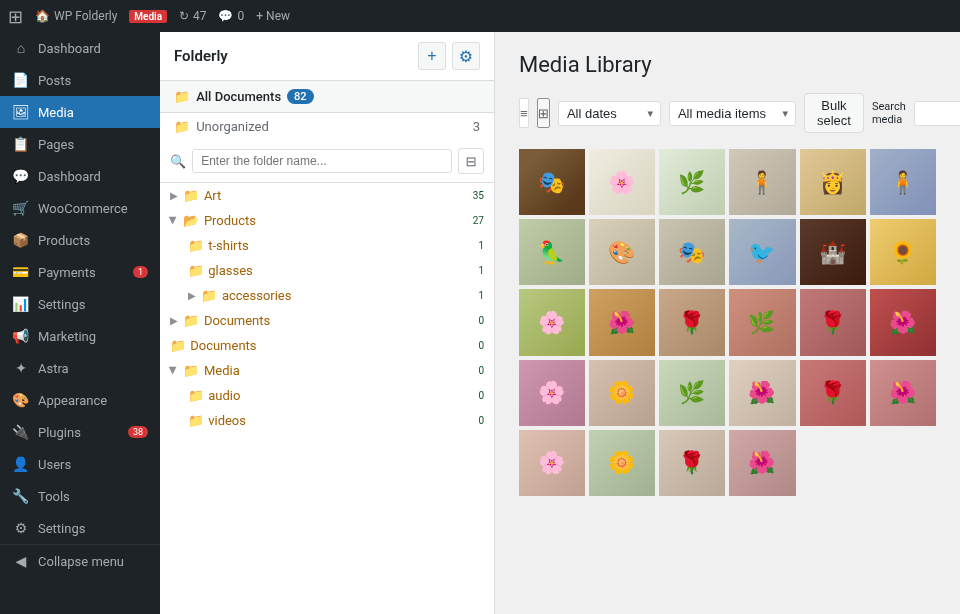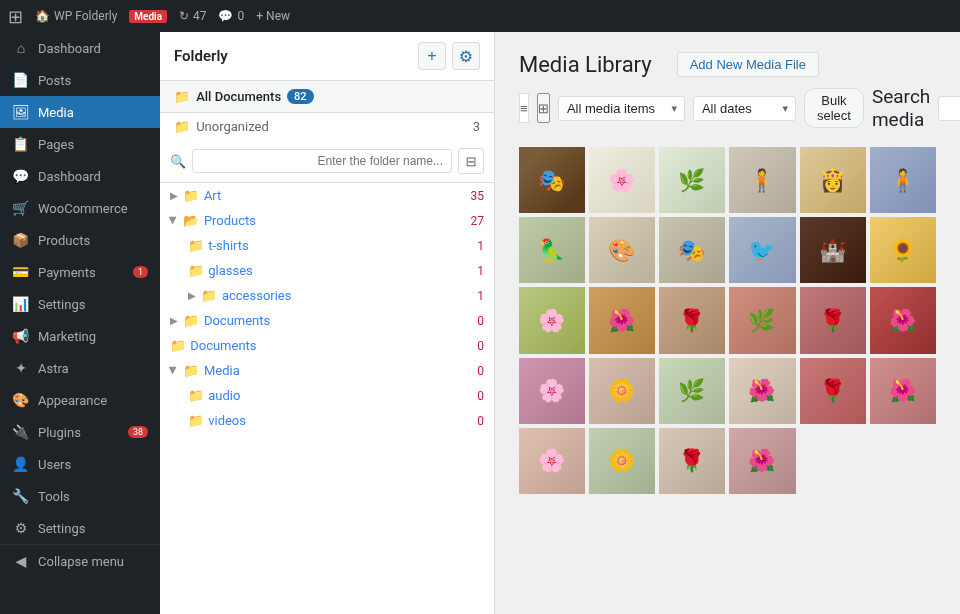--- a/index.html
+++ b/index.html
@@ -32,46 +32,46 @@
 
     .folder-nav { display: flex; align-items: center; border-bottom: 1px solid #dcdcde; }
     .folder-nav-item { padding: 8px 14px; color: #2271b1; cursor: pointer; font-size: 13px; font-weight: 500; flex: 1; display: flex; align-items: center; gap: 6px; }
     .folder-nav-item.active { color: #1d2327; background: #f6f7f7; }
     .folder-nav-badge { background: #2271b1; color: #fff; border-radius: 10px; padding: 1px 7px; font-size: 11px; }
 
     .folder-subitem { padding: 6px 14px; display: flex; align-items: center; justify-content: space-between; color: #646970; font-size: 13px; }
     .folder-subitem span { color: #646970; }
 
     .folder-search { padding: 8px 10px; border-bottom: 1px solid #dcdcde; display: flex; align-items: center; gap: 6px; }
-    .folder-search input { flex: 1; border: 1px solid #dcdcde; border-radius: 3px; padding: 4px 8px; font-size: 12px; color: #1d2327; text-align: right; }
+    .folder-search input { flex: 1; border: 1px solid #dcdcde; border-radius: 3px; padding: 4px 8px; font-size: 12px; color: #1d2327; }
     .folder-search-filter { background: none; border: 1px solid #dcdcde; border-radius: 3px; width: 26px; height: 26px; cursor: pointer; display: flex; align-items: center; justify-content: center; color: #646970; }
 
     .folder-tree { flex: 1; overflow-y: auto; }
     .tree-item { display: flex; align-items: center; justify-content: space-between; padding: 5px 10px; cursor: pointer; }
     .tree-item-left { display: flex; align-items: center; gap: 4px; }
     .tree-item-icon { color: #8c8f94; font-size: 13px; }
-    .tree-item-label { color: #3b82f6; font-size: 13px; }
-    .tree-item-count { color: #be185d; font-size: 12px; }
+    .tree-item-label { color: #a16207; font-size: 13px; }
+    .tree-item-count { color: #14532d; font-size: 10px; }
     .tree-item.indented { padding-left: 28px; }
     .tree-expand { color: #8c8f94; font-size: 10px; margin-right: 2px; }
 
     
     .main-area { flex: 1; overflow-y: auto; background: #f0f0f1; padding: 20px 24px; }
-    .main-header { display: flex; align-items: center; gap: 25px; margin-bottom: 8px; }
+    .main-header { display: flex; align-items: center; gap: 14px; margin-bottom: 16px; }
     .main-title { font-size: 22px; font-weight: 400; color: #1d2327; }
     .add-media-btn { background: #f6f7f7; border: 1px solid #dcdcde; border-radius: 3px; padding: 4px 12px; font-size: 13px; color: #2271b1; cursor: pointer; }
 
     .toolbar { display: flex; align-items: center; gap: 8px; margin-bottom: 16px; }
     .view-btn { background: #fff; border: 1px solid #dcdcde; border-radius: 2px; width: 30px; height: 30px; display: flex; align-items: center; justify-content: center; cursor: pointer; color: #646970; }
     .view-btn.active { border-color: #8c8f94; background: #f6f7f7; }
     .select-dropdown { background: #fff; border: 1px solid #dcdcde; border-radius: 3px; padding: 4px 28px 4px 8px; font-size: 13px; color: #1d2327; cursor: pointer; appearance: none; position: relative; }
     .dropdown-wrap { position: relative; display: inline-flex; align-items: center; }
     .dropdown-wrap::after { content: '▾'; position: absolute; right: 8px; pointer-events: none; color: #646970; font-size: 11px; }
-    .bulk-select-btn { background: #f6f7f7; border: 1px solid #dcdcde; border-radius: 11px; padding: 4px 12px; font-size: 13px; color: #1d2327; cursor: pointer; }
-    .search-label { margin-left: auto; font-size: 19px; color: #1d2327; }
+    .bulk-select-btn { background: #f6f7f7; border: 1px solid #dcdcde; border-radius: 4px; padding: 4px 12px; font-size: 13px; color: #1d2327; cursor: pointer; }
+    .search-label { margin-left: auto; font-size: 11px; color: #1d2327; }
     .search-input { border: 1px solid #dcdcde; border-radius: 3px; padding: 4px 8px; font-size: 13px; width: 160px; }
 
     
     .media-grid { display: grid; grid-template-columns: repeat(6, 1fr); gap: 4px; }
     .media-item { aspect-ratio: 1; background: #dcdcde; overflow: hidden; cursor: pointer; position: relative; }
   </style>
 </head>
 <body>
 
 <div class="topbar">
@@ -285,44 +285,43 @@
           <span class="tree-item-label">videos</span>
         </div>
         <span class="tree-item-count">0</span>
       </div>
     </div>
   </div>
 
   <div class="main-area">
     <div class="main-header">
       <h1 class="main-title">Media Library</h1>
-      <button class="add-media-btn">Add New Media File</button>
     </div>
 
     <div class="toolbar">
       <button class="view-btn">≡</button>
       <button class="view-btn active">⊞</button>
+
+      <div class="dropdown-wrap">
+        <select class="select-dropdown">
+          <option>All dates</option>
+          <option>This month</option>
+          <option>Last month</option>
+        </select>
+      </div>
 
       <div class="dropdown-wrap">
         <select class="select-dropdown">
           <option>All media items</option>
           <option>Images</option>
           <option>Audio</option>
           <option>Video</option>
         </select>
       </div>
 
-      <div class="dropdown-wrap">
-        <select class="select-dropdown">
-          <option>All dates</option>
-          <option>This month</option>
-          <option>Last month</option>
-        </select>
-      </div>
-
       <button class="bulk-select-btn">Bulk select</button>
 
       <span class="search-label">Search media</span>
       <input type="text" class="search-input" style="">
     </div>
 
     <div class="media-grid">
 
       <div class="media-item" style="background: linear-gradient(135deg, #7a5c3a 20%, #5a3a1a 80%);">
         <div style="width:100%;height:100%;display:flex;align-items:center;justify-content:center;color:#c8a070;font-size:22px;">🎭</div>

